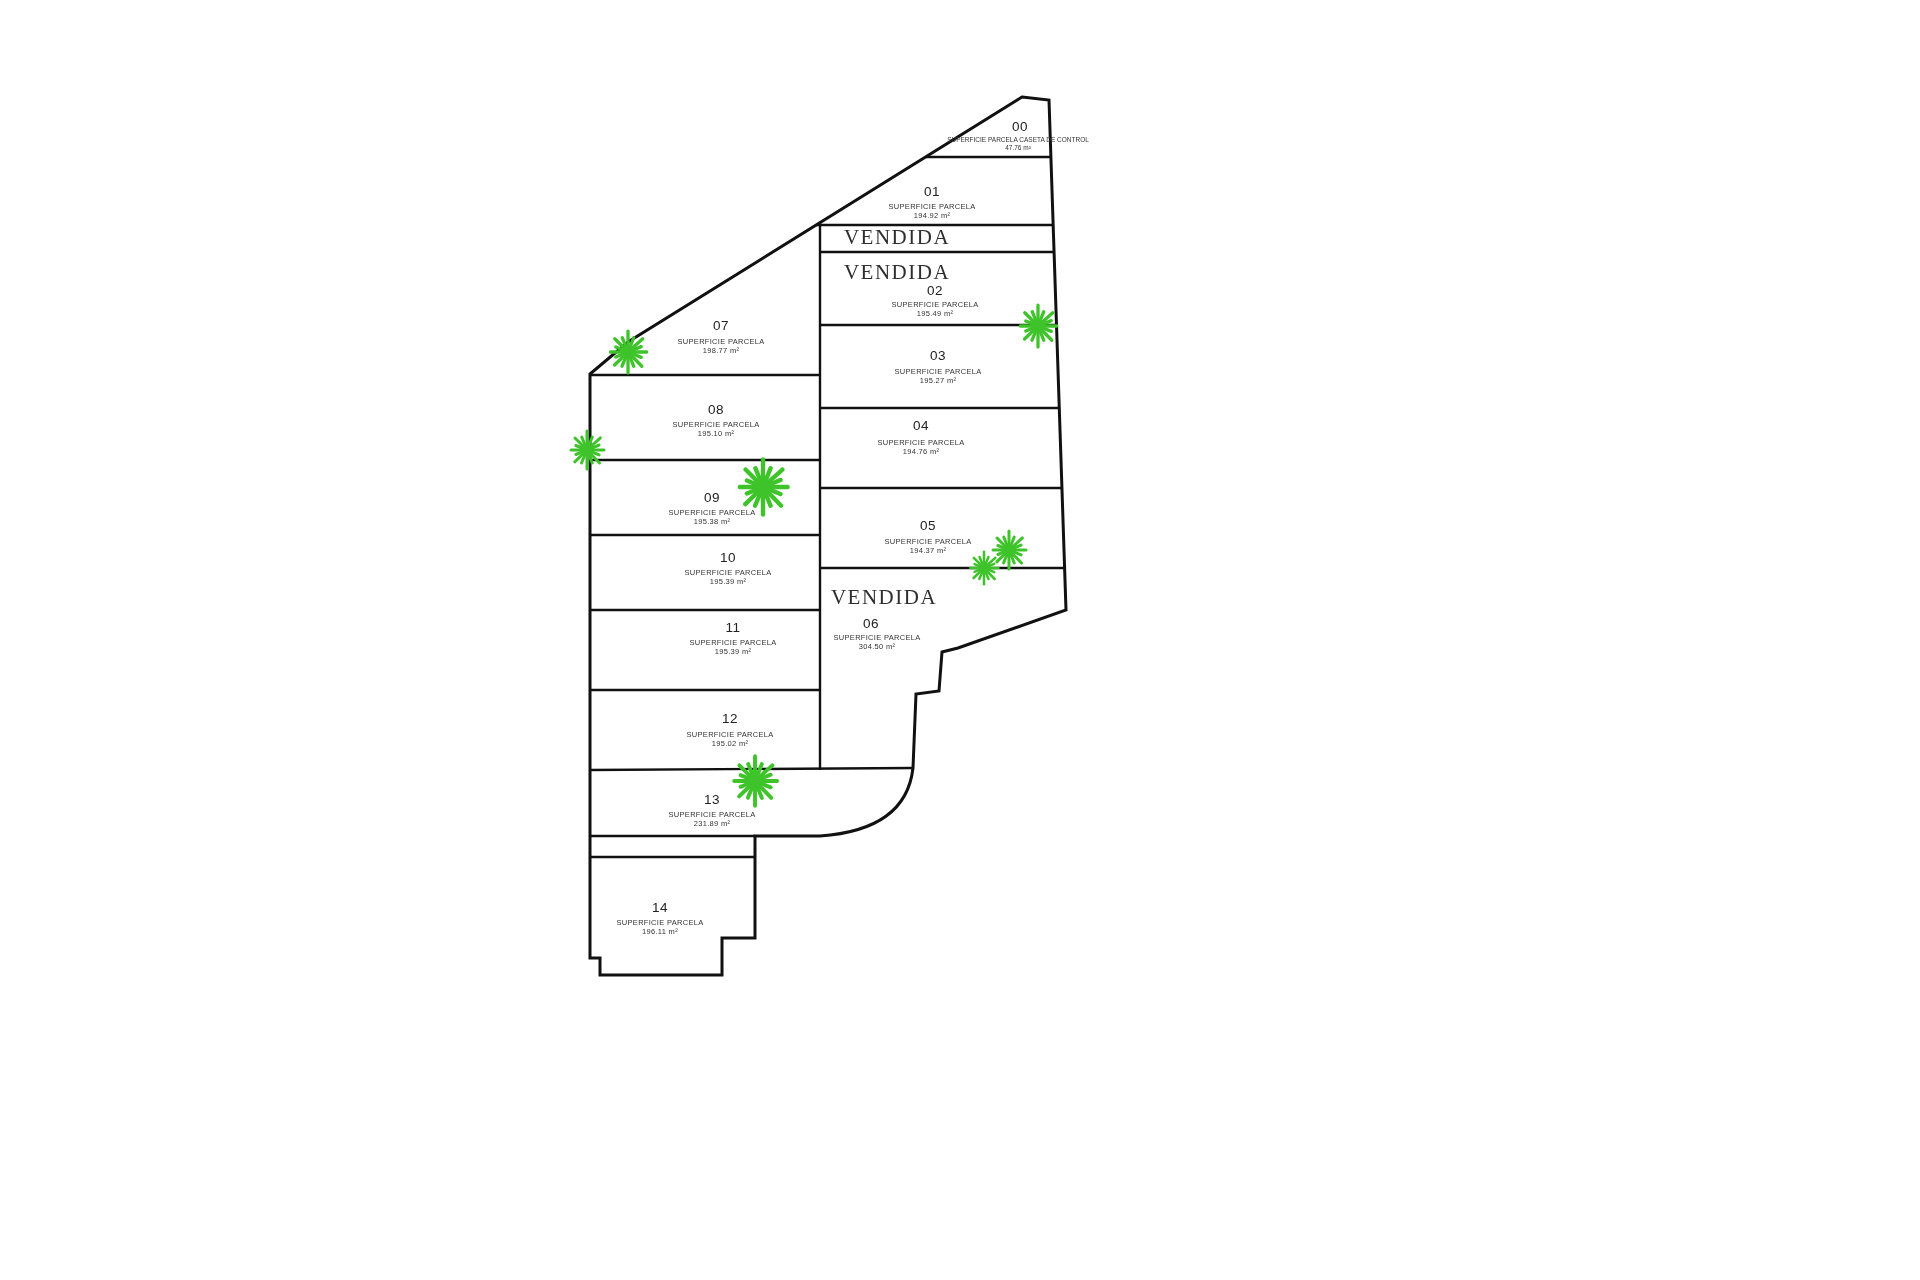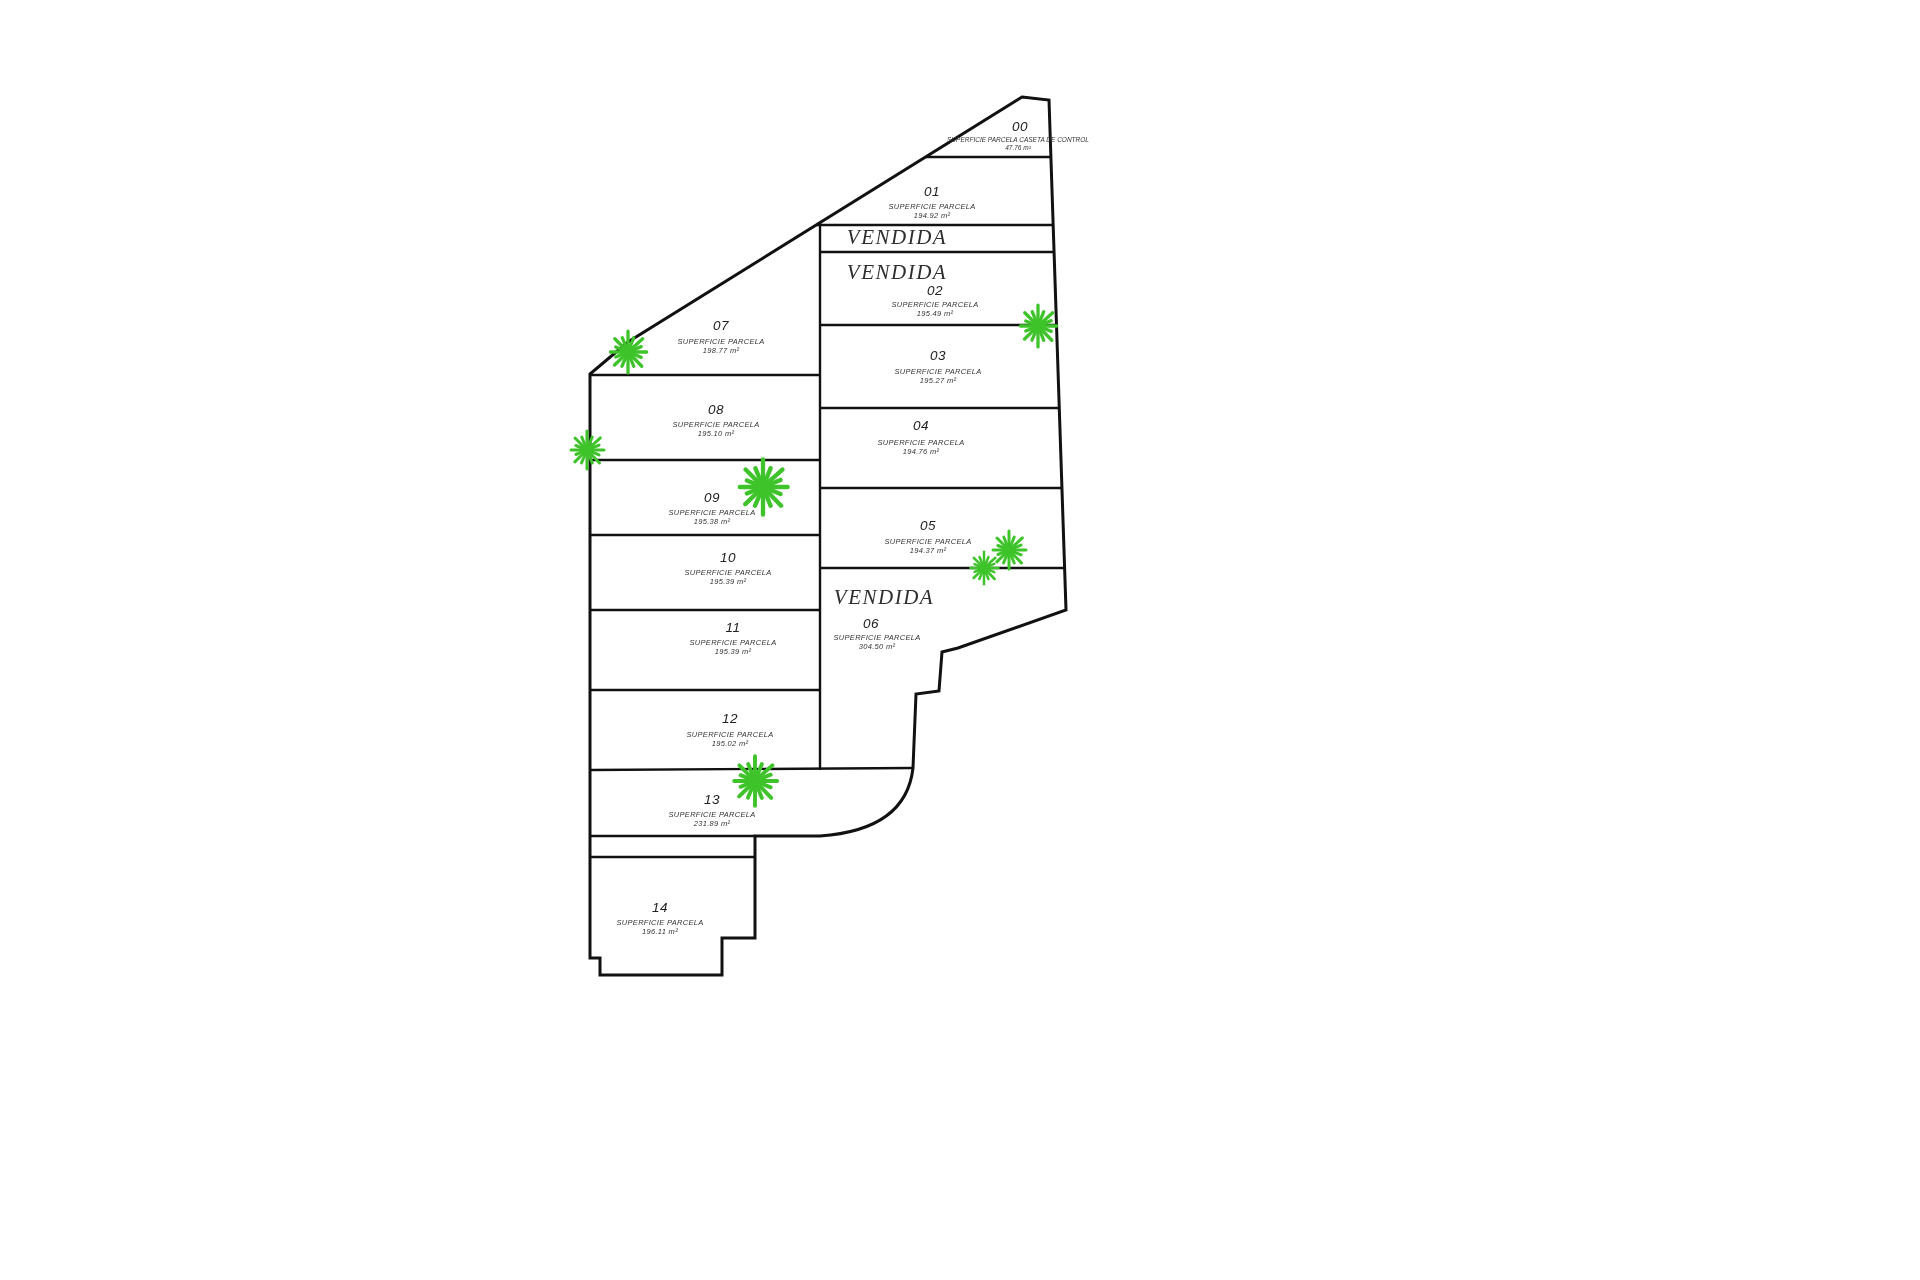--- a/index.html
+++ b/index.html
@@ -9,21 +9,20 @@
     width: 1920px;
     height: 1280px;
     overflow: hidden;
     font-family: "Liberation Sans", sans-serif;
   }
   .stage {
     position: relative;
     width: 1920px;
     height: 1280px;
     background: #ffffff;
-    font-style: italic;
   }
   svg { display: block; }
   .outline {
     fill: #ffffff;
     stroke: #111111;
     stroke-width: 3;
     stroke-linejoin: miter;
   }
   .divider {
     fill: none;

